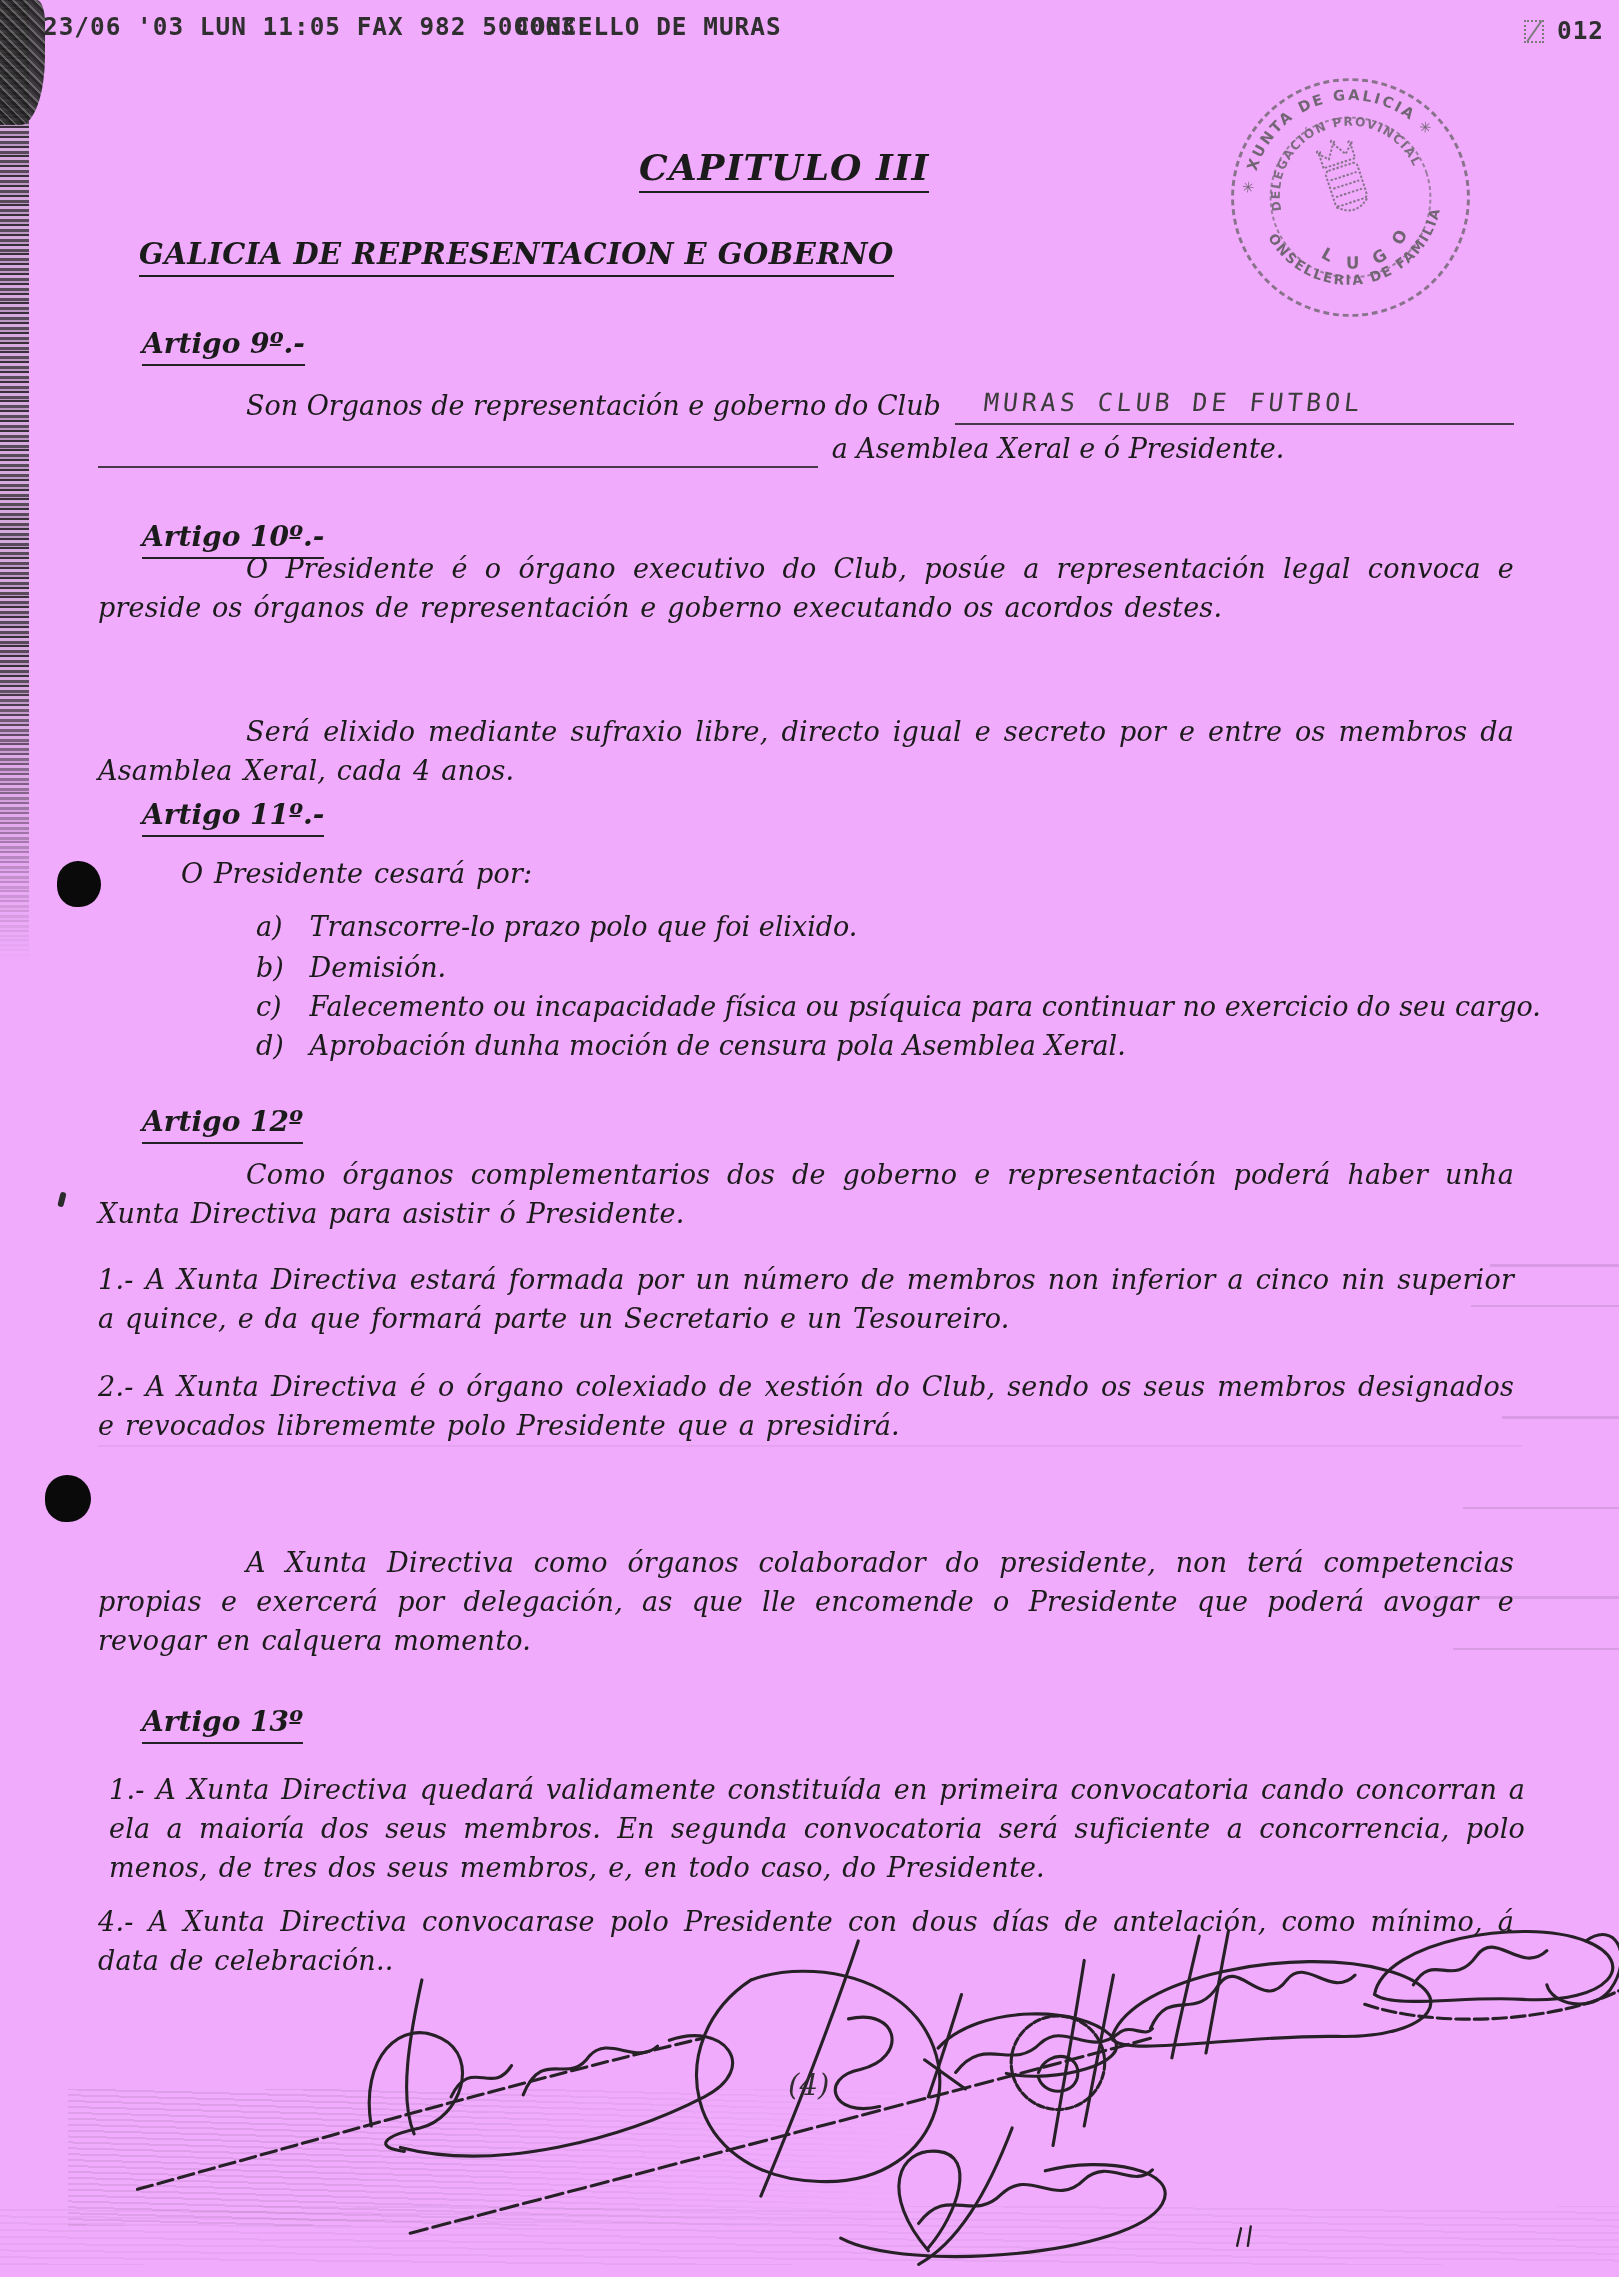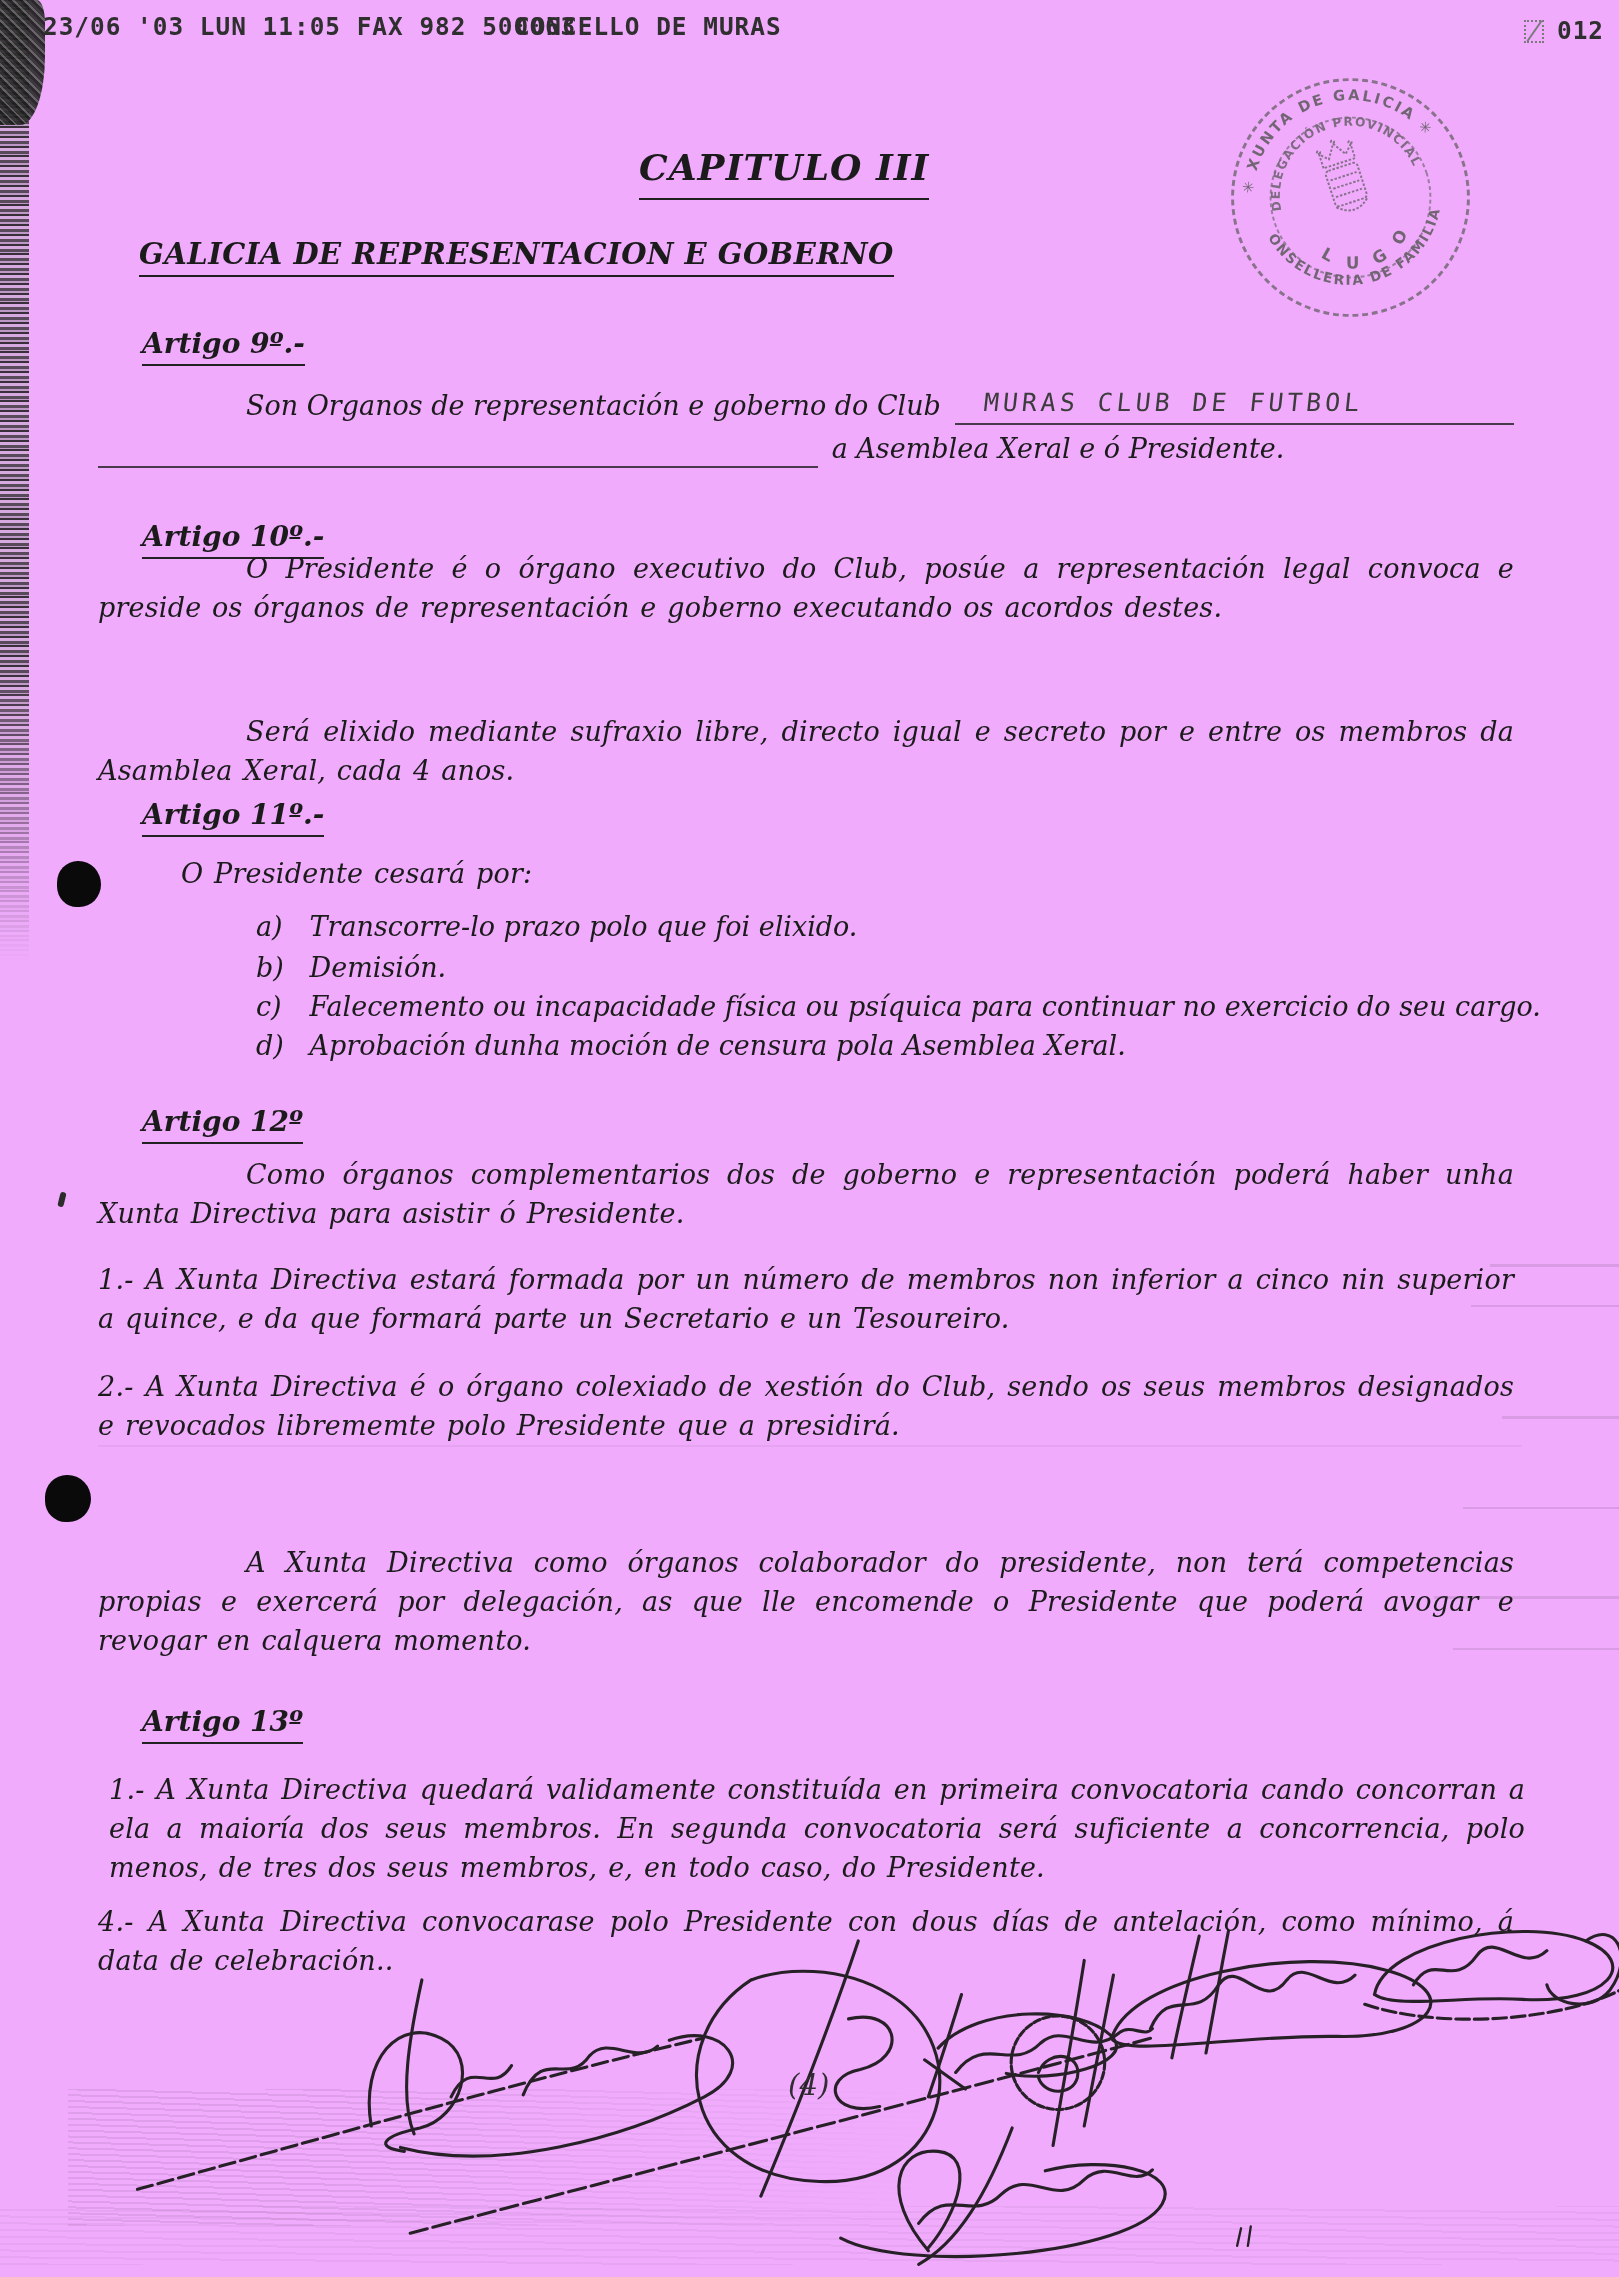--- a/index.html
+++ b/index.html
@@ -54,21 +54,21 @@
   }
   .smudge2{
     position:absolute;left:0;top:2206px;width:1620px;height:59px;
     background:repeating-linear-gradient(.6deg, rgba(0,0,0,.06) 0 2px, rgba(0,0,0,0) 2px 6.8px);
     opacity:.6;filter:blur(0.5px);
   }
   
   .chapter{
     position:absolute;left:639px;top:146px;
     font-style:italic;font-weight:bold;font-size:36px;letter-spacing:1px;
-    border-bottom:2.9px solid #1f1f1f;padding-bottom:10px;
+    border-bottom:2.9px solid #1f1f1f;padding-bottom:3px;
   }
   .section{
     position:absolute;left:139px;top:237px;
     font-style:italic;font-weight:bold;font-size:29px;letter-spacing:0.5px;
     border-bottom:2.9px solid #1f1f1f;padding-bottom:3.9px;
   }
   .artigo{
     position:absolute;left:142px;
     font-style:italic;font-weight:bold;font-size:28px;
     border-bottom:2px solid #222;padding-bottom:3.9px;

